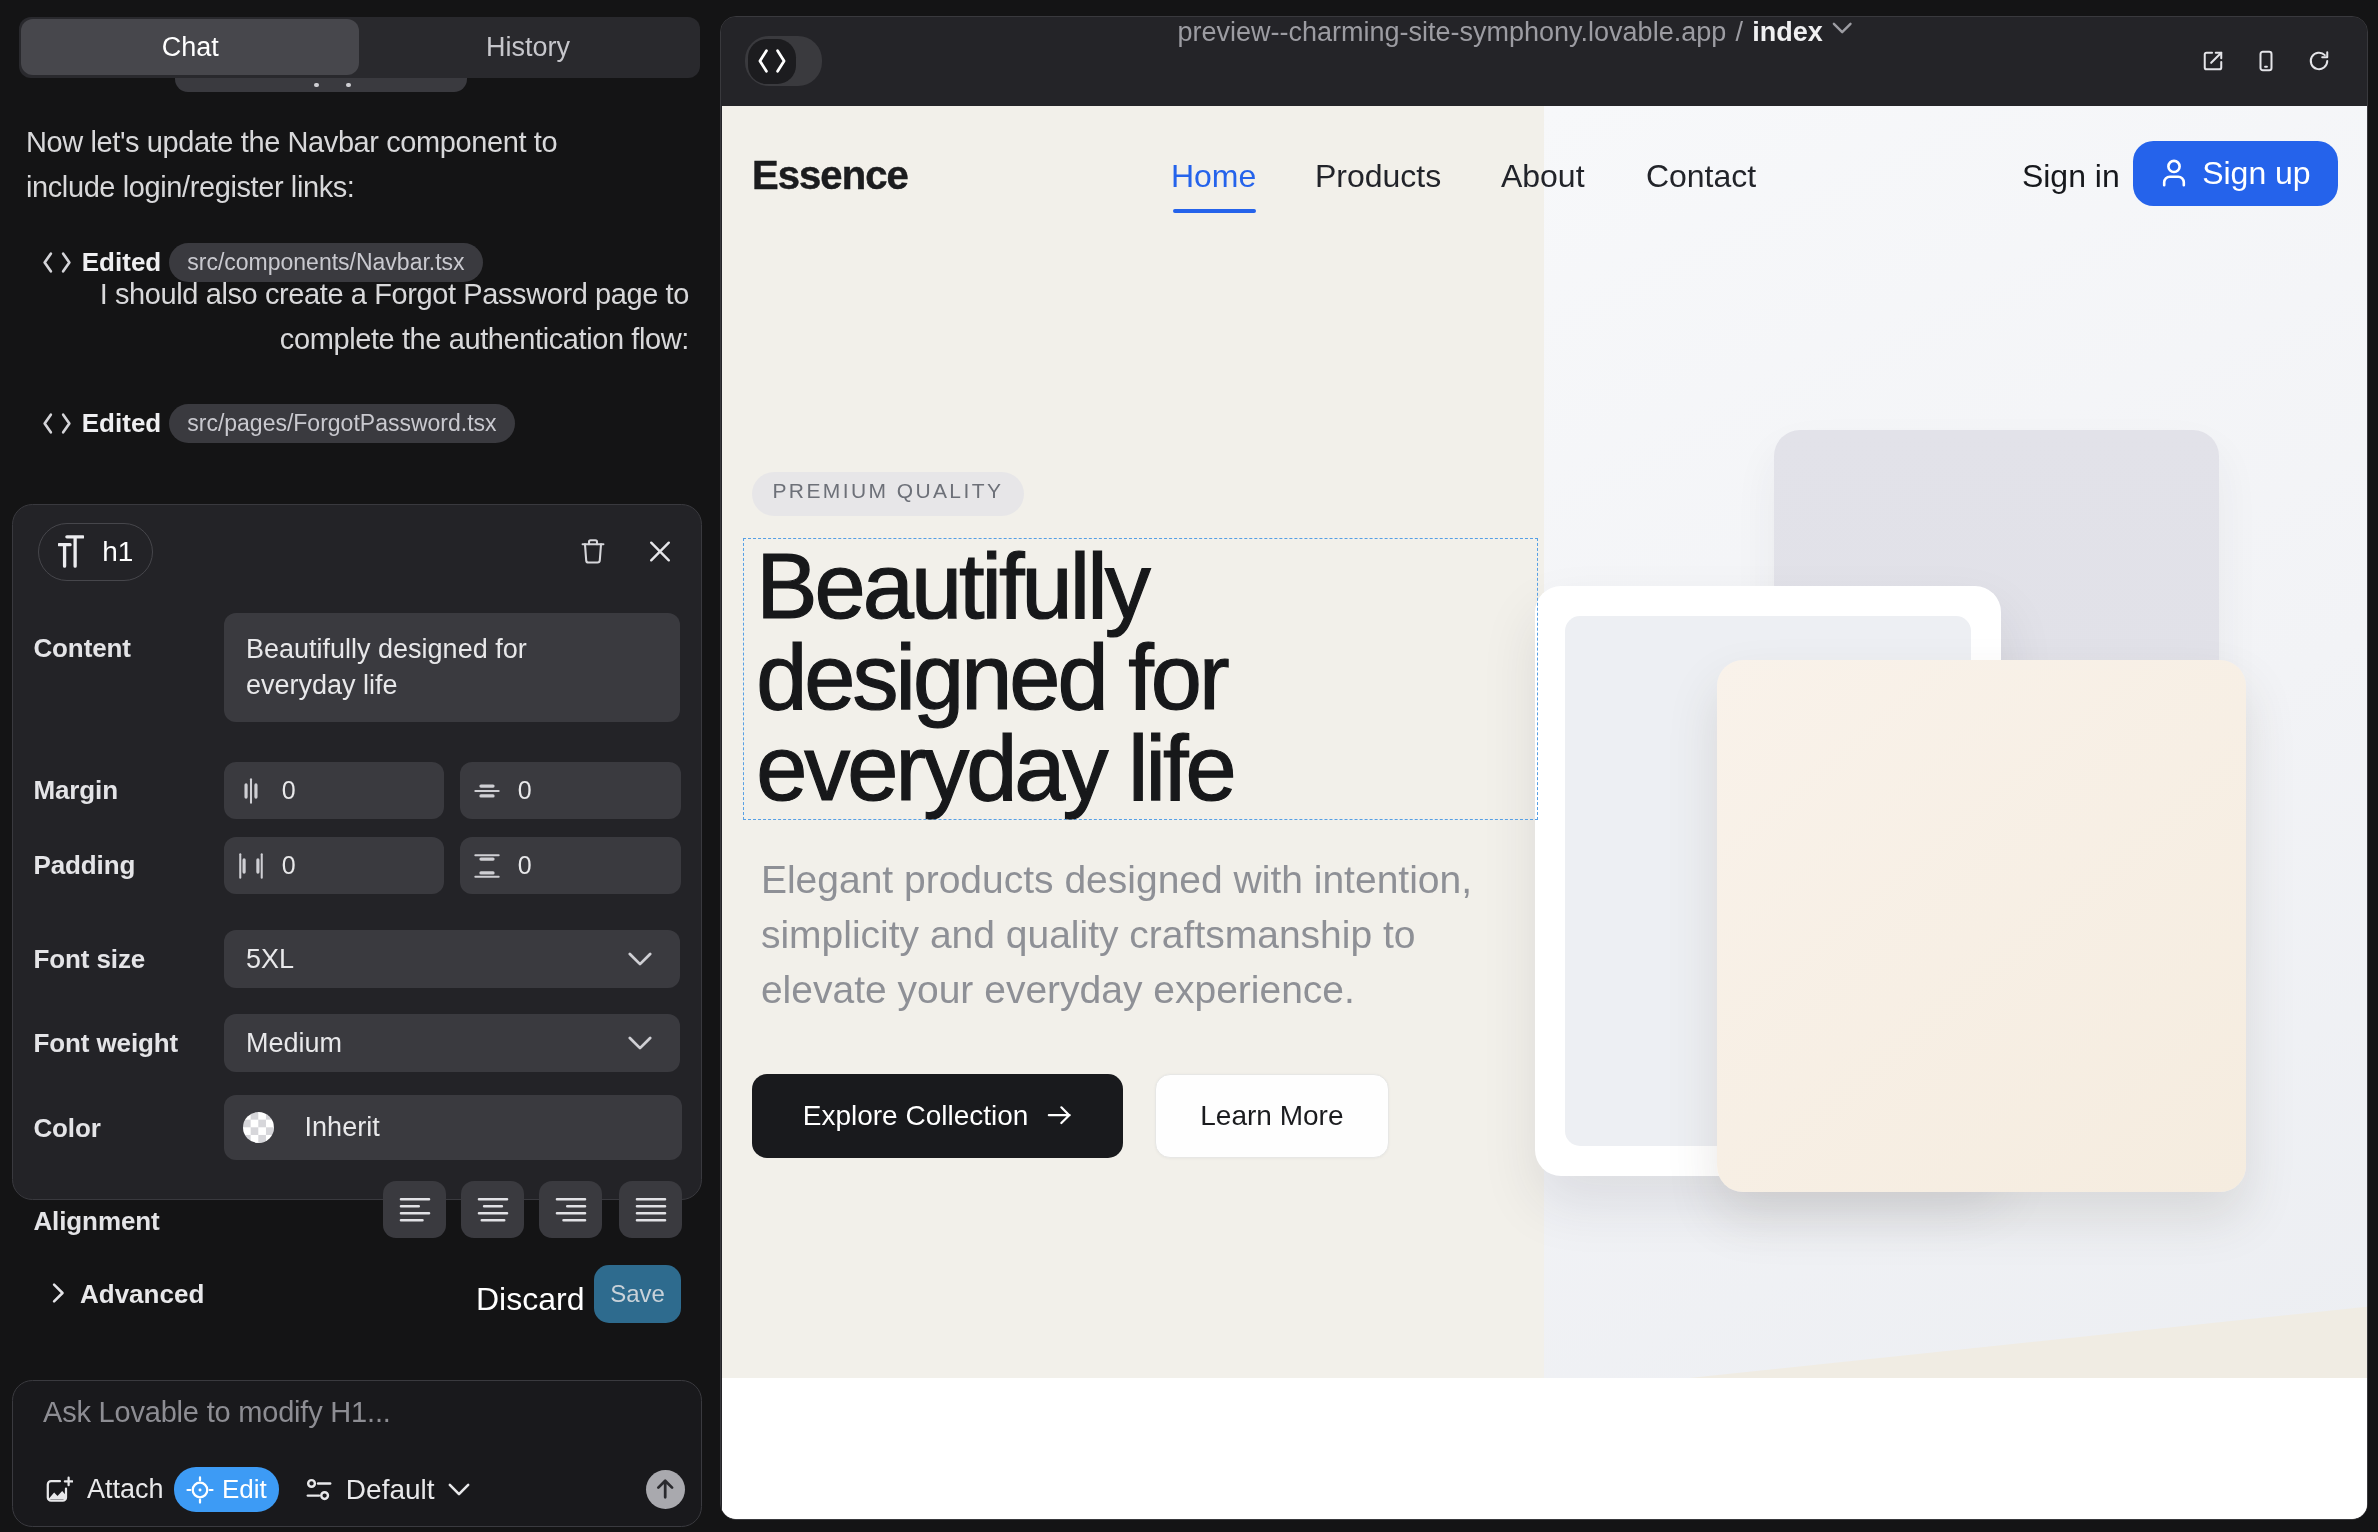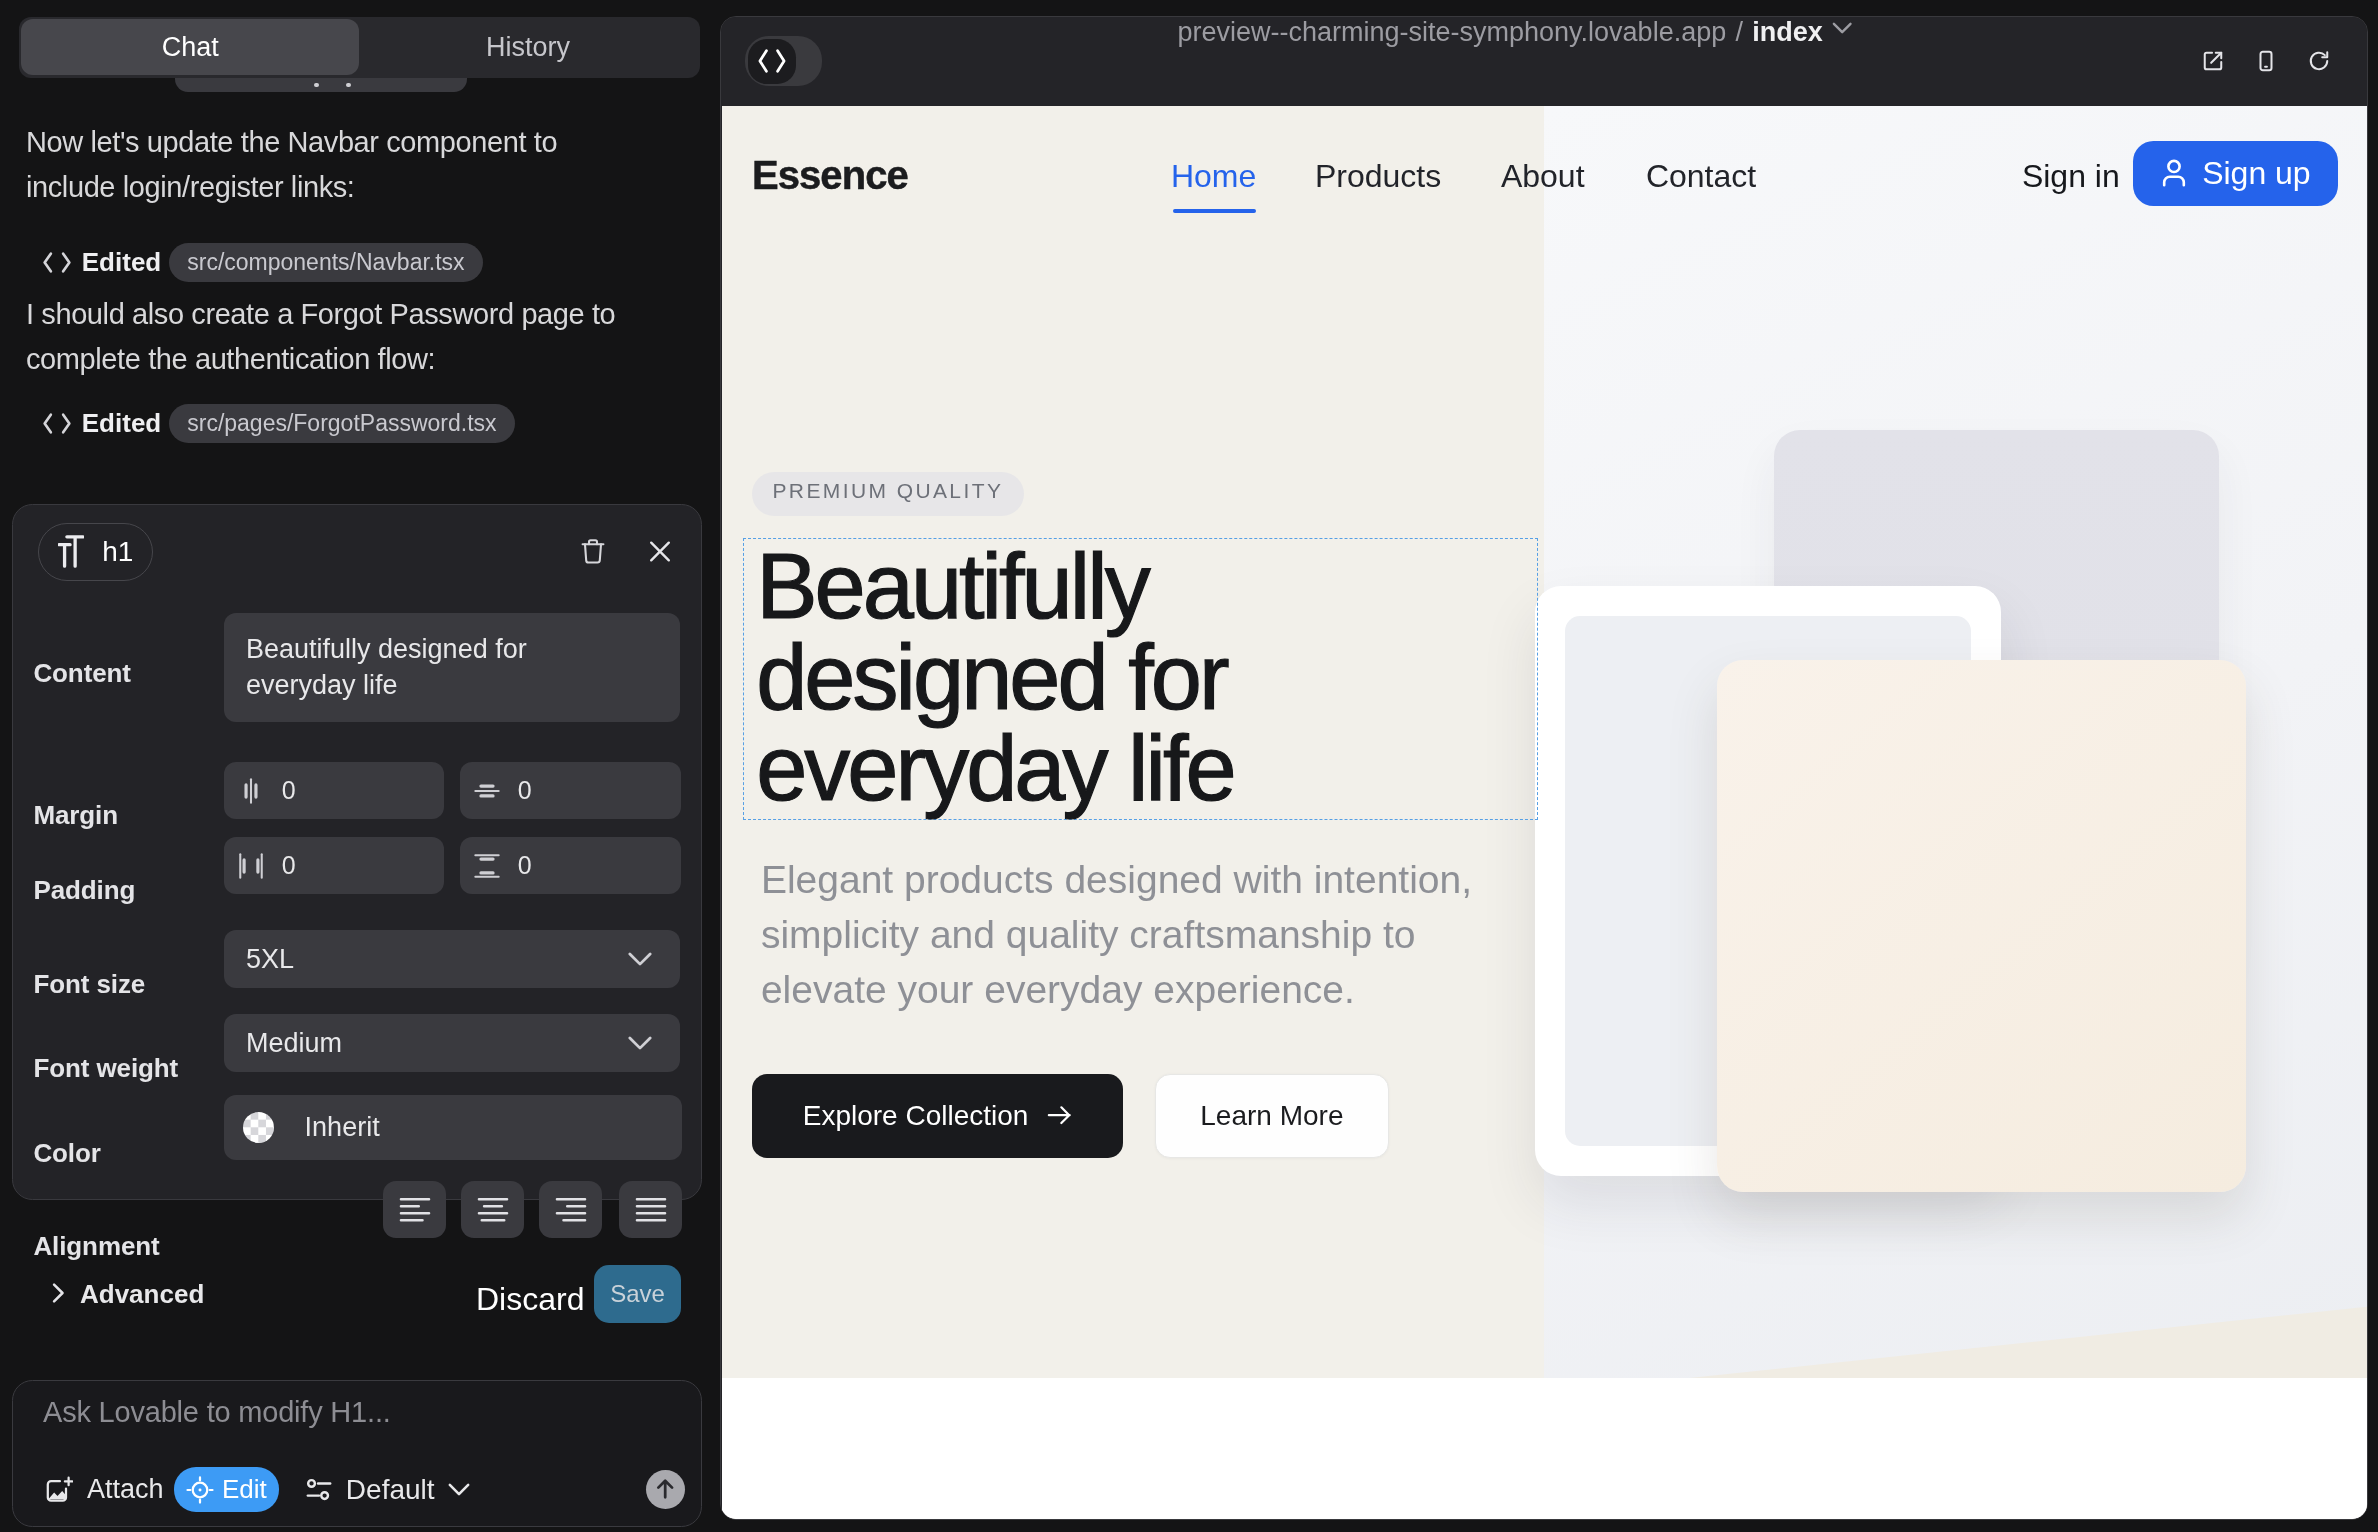--- a/index.html
+++ b/index.html
@@ -10,37 +10,37 @@
   
   #chat-panel { left:0; top:0; width:721px; height:1532px; background:#141415; }
   #tabbar { left:18.6px; top:16.7px; width:681px; height:61px; background:#29292d; border-radius:12px; display:flex; padding:2.8px; }
   .tab { flex:1; display:flex; align-items:center; justify-content:center; font-size:27px; color:#c6c6cb; border-radius:12px; }
   .tab.active { background:#47474c; color:#ffffff; }
   #peek-chip { left:175px; top:78px; width:292px; height:14px; background:#3a3a3f; border-radius:0 0 13px 13px; }
   .peek-dot { position:absolute; top:4.6px; width:4.6px; height:4.6px; background:#cfcfd4; border-radius:50%; }
 
   .msg { left:26px; width:663px; font-size:29px; line-height:45px; color:#d8d8da; white-space:pre-line; letter-spacing:-0.4px; }
   #msg-1 { top:120px; }
-  #msg-2 { top:292px; }
+  #msg-2 { top:272px;text-align:right; }
   .edited-row { left:37px; height:39px; display:flex; align-items:center; }
   #edited-1 { top:243px; }
   #edited-2 { top:404px; }
   .code-ic { width:30px; height:27px; margin-left:4.6px; margin-right:10.2px; }
   .edited-label { font-size:26px; font-weight:700; color:#efeff1; margin-right:7.4px; }
   .file-chip { background:#3a3a3f; border-radius:19.5px; height:39px; display:flex; align-items:center; padding:0 18.6px; font-size:23px; color:#c9c9cf; }
 
   
   #editor { left:12px; top:504px; width:690px; height:696px; background:#232327; border:1.9px solid #39393e; border-radius:20.4px; }
   #tag-pill { left:25px; top:17.6px; width:115px; height:58px; border:1.9px solid #46464b; border-radius:30px; display:flex; align-items:center; justify-content:center; gap:18.6px; }
   #tag-pill .tag-name { font-size:28px; color:#fff; }
   .hdr-icon { top:32px; width:24px; height:29px; cursor:pointer; }
   #trash-icon { left:568px; }
   #close-icon { left:635px; }
 
-  .f-label { left:20.4px; font-size:26px; font-weight:700; color:#e4e4e7; letter-spacing:-0.1px;margin-top:25px; }
+  .f-label { left:20.4px; font-size:26px; font-weight:700; color:#e4e4e7; letter-spacing:-0.1px; }
   .field { background:#3a3a3f; border-radius:12px; position:absolute; color:#e8e8ea; font-size:27px; }
   #content-area { left:211px; top:108px; width:456px; height:109px; padding:17.6px 22px; line-height:36px; white-space:pre-line; }
   .pair-l { left:211px; width:220px; height:57px; }
   .pair-r { left:447px; width:221px; height:57px; }
   .pair { display:flex; align-items:center; padding-left:13px; gap:16.7px; font-size:25px; }
   .sel { left:211px; width:456px; height:58px; display:flex; align-items:center; padding:0 22px; }
   .sel .chev { position:absolute; right:28px; }
   .mp-ic { width:28px; height:28px; }
 
   #row-margin  { top:257px; } #row-padding { top:332px; }

